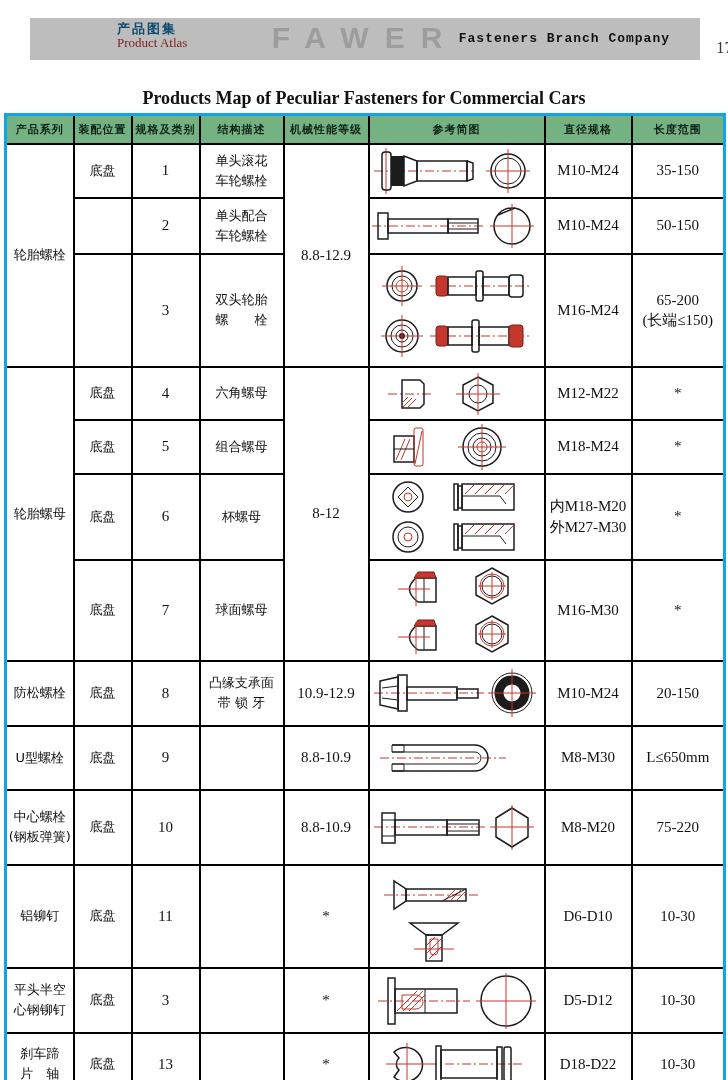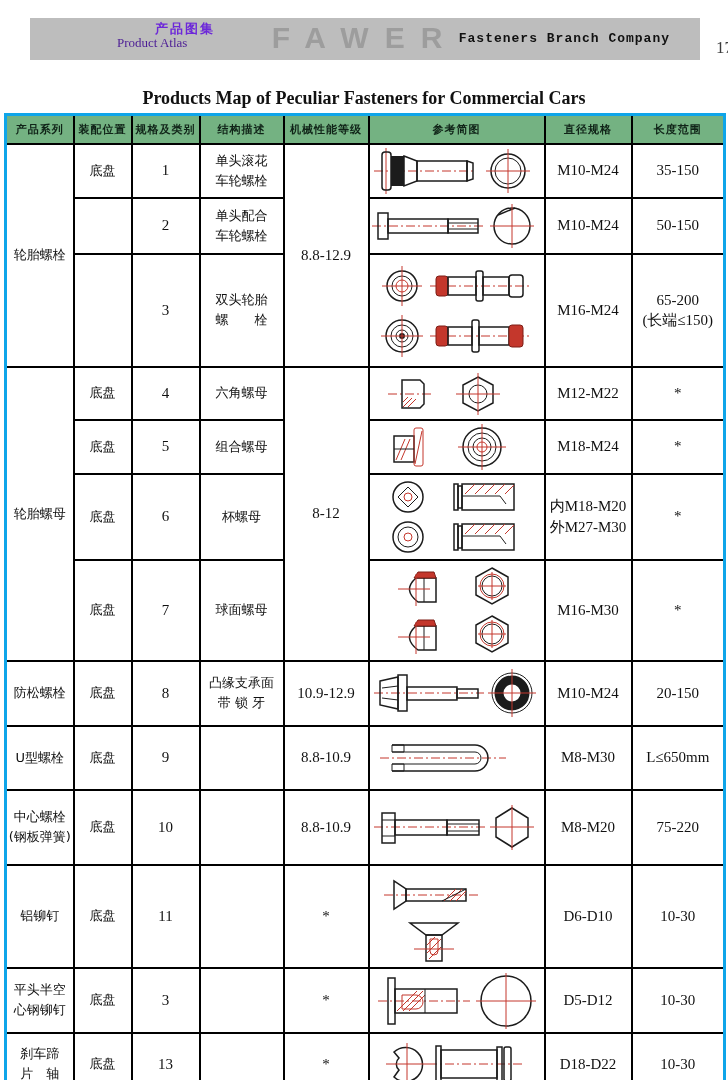--- a/index.html
+++ b/index.html
@@ -4,23 +4,23 @@
 <style>
   * { margin:0; padding:0; box-sizing:border-box; }
   body { background:#ffffff; width:728px; height:1080px; overflow:hidden;
          font-family:"Liberation Serif","DejaVu Serif",serif; }
   .page { position:relative; width:728px; height:1080px; background:#fff; }
 
   
   .banner { position:absolute; left:30px; top:18px; width:670px; height:42px;
             background:#bdbdbd; }
   .atlas { position:absolute; left:87px; top:4px; line-height:1.1; }
-  .atlas-cn { color:#6d28d9; font-size:13px; font-weight:bold;
-              font-family:"DejaVu Sans","Liberation Sans",sans-serif; letter-spacing:2px;margin-left:38px; }
-  .atlas-en { color:#4c1d95; font-size:13px; font-family:"Liberation Serif",serif; }
+  .atlas-cn { color:#0c4a6e; font-size:13px; font-weight:bold;
+              font-family:"DejaVu Sans","Liberation Sans",sans-serif; letter-spacing:2px; }
+  .atlas-en { color:#7f1d1d; font-size:13px; font-family:"Liberation Serif",serif; }
   .brand { position:absolute; left:0; right:0; top:3px; text-align:center;
            color:#9d9d9d; font-size:30px; font-weight:bold; letter-spacing:16px;
            font-family:"Liberation Sans","DejaVu Sans",sans-serif; }
   .company { position:absolute; right:30px; top:13px; color:#111; font-size:13px;
              font-weight:bold; letter-spacing:1px;
              font-family:"Liberation Mono","DejaVu Sans Mono",monospace; }
   .page-num { position:absolute; left:682px; top:38px; font-size:17px; color:#3b3b3b;margin-left:34px; }
 
   
   .title-cn { position:absolute; left:0; right:0; top:61px; text-align:center;

